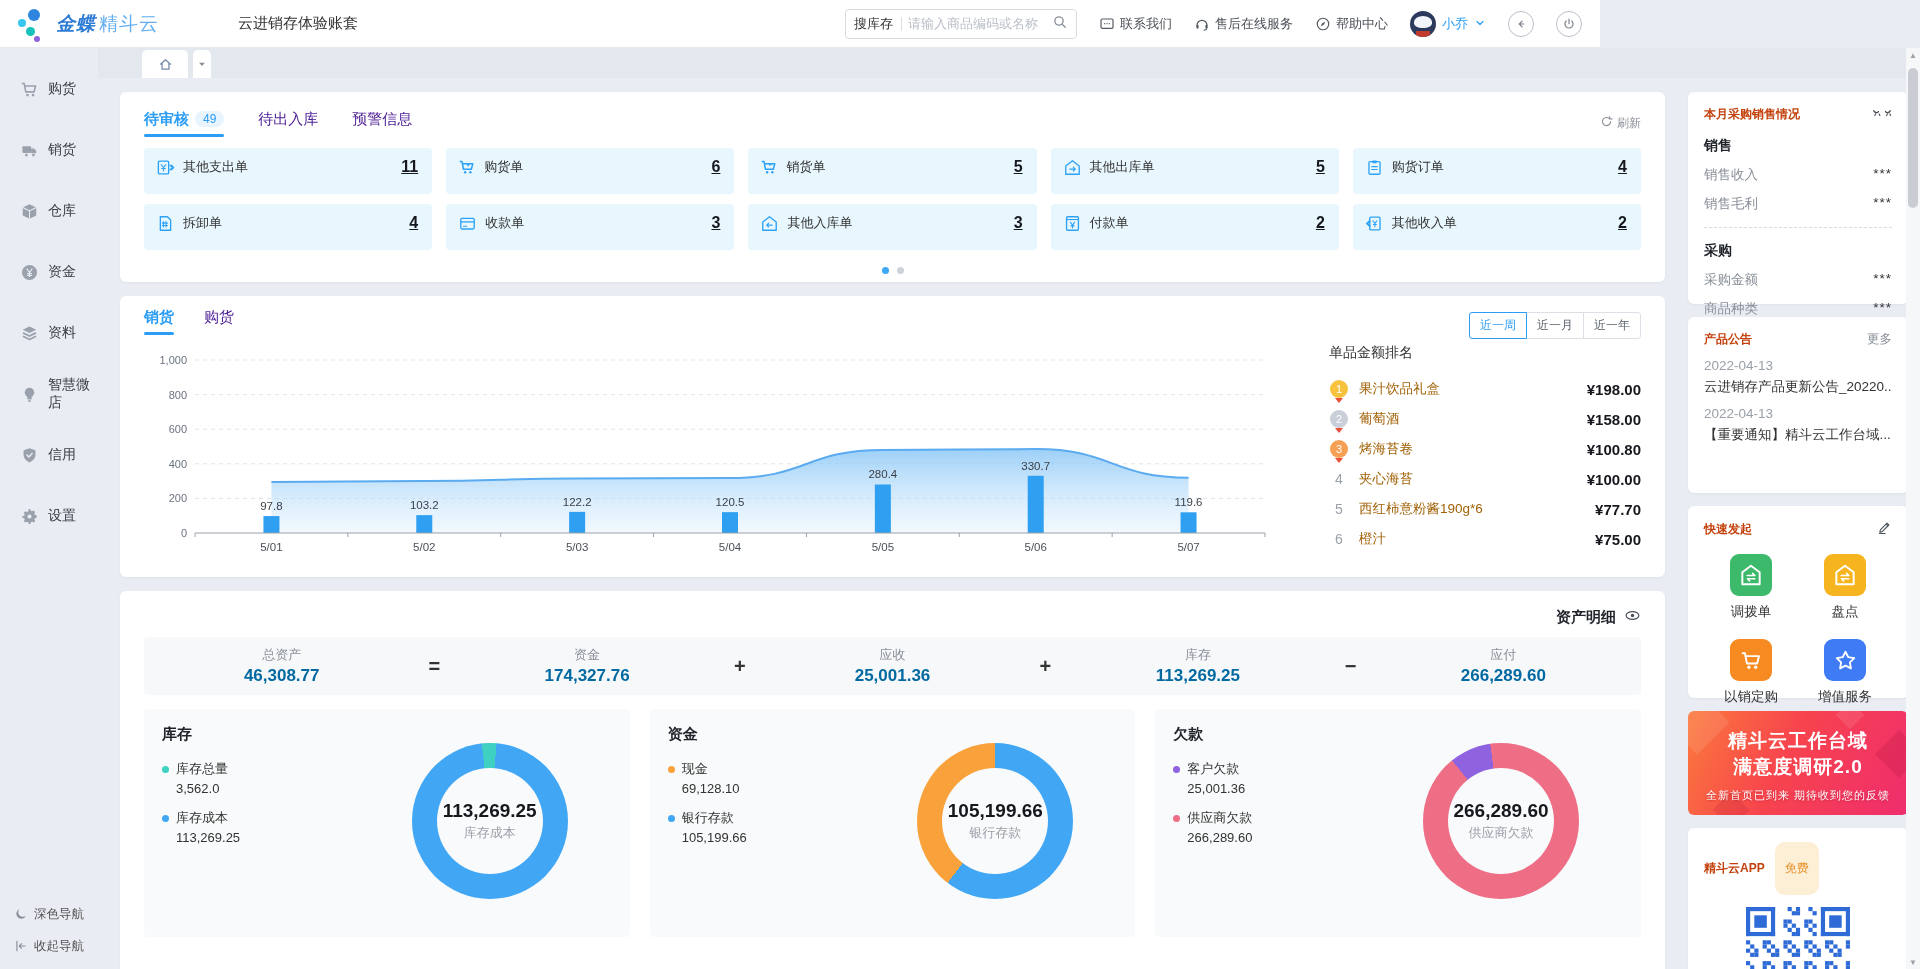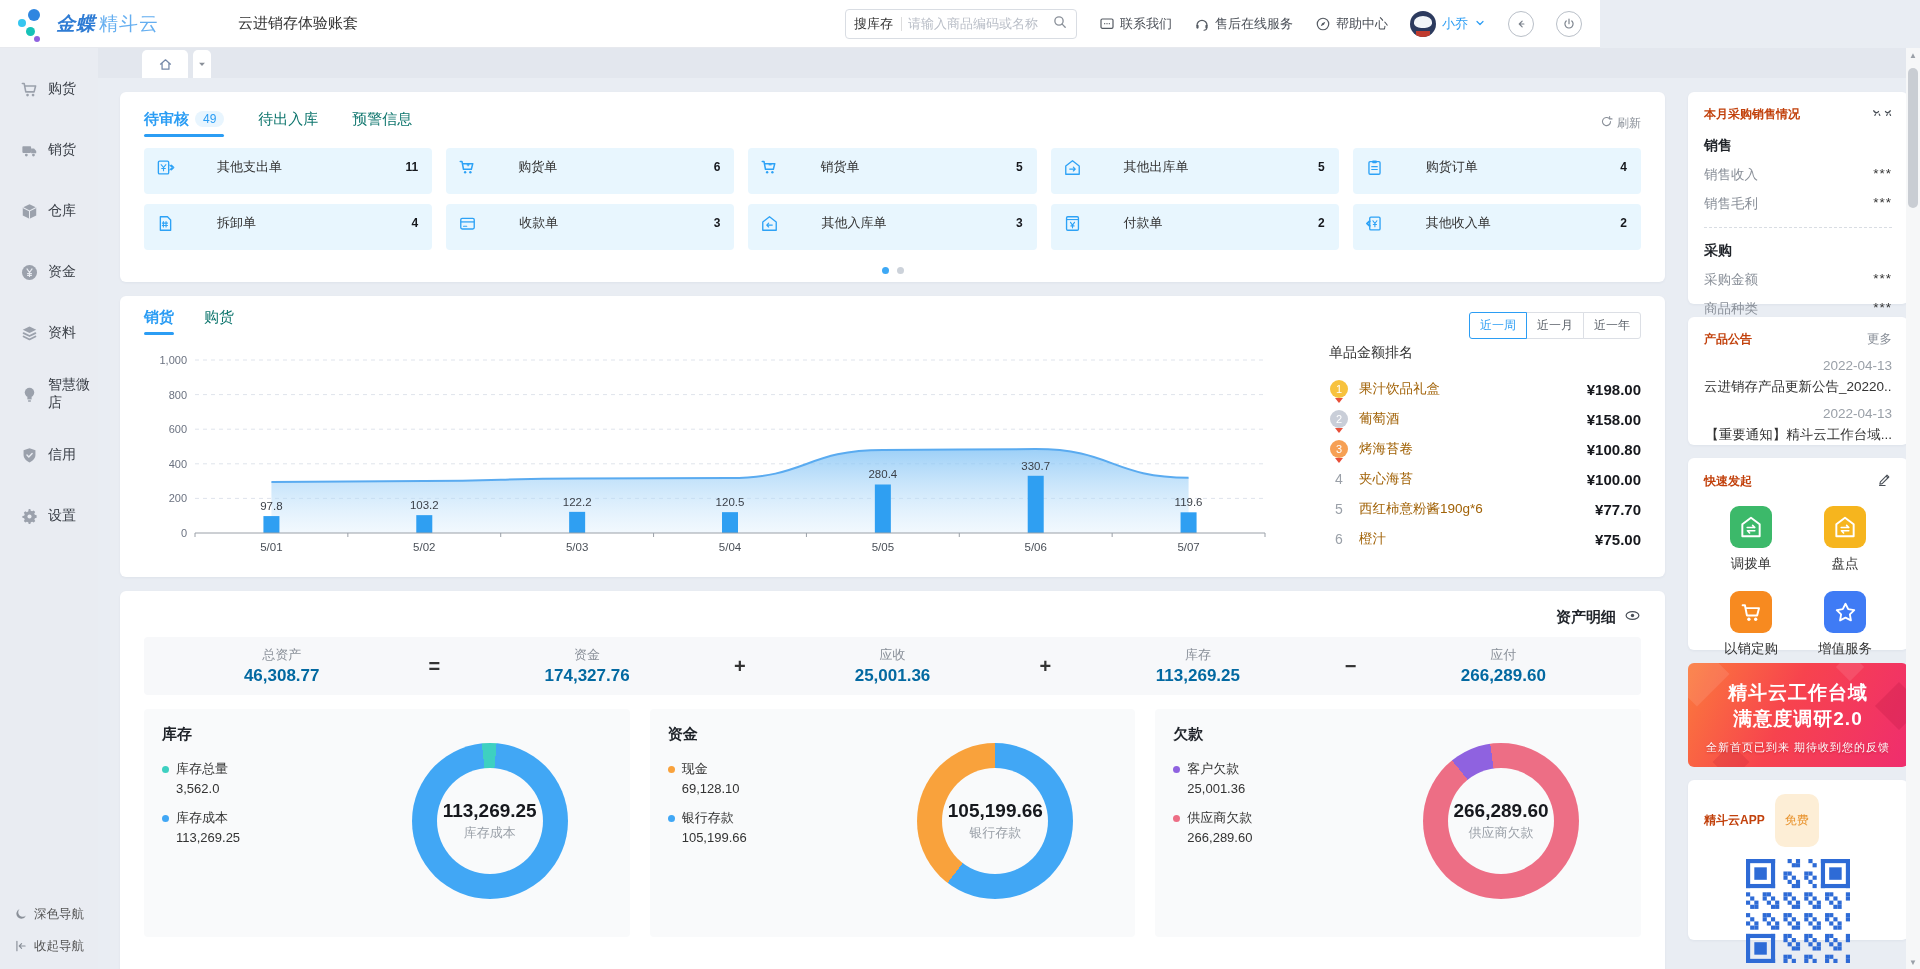--- a/index.html
+++ b/index.html
@@ -47,29 +47,29 @@
 
   
   .main-col { position:absolute; left:120px; top:92px; width:1545px; }
   .right-col { position:absolute; left:1688px; top:92px; width:220px; display:flex; flex-direction:column; gap:13px; }
   .card { background:#fff; border-radius:6px; box-shadow:0 1px 3px rgba(20,40,80,.05); }
 
   
   .todo-card { height:190px; position:relative; padding:14px 24px 0; }
   .todo-head { display:flex; align-items:center; height:34px; }
   .todo-tabs { display:flex; gap:34px; align-items:center; }
-  .t-tab { font-size:15px; color:#0f766e; cursor:pointer; position:relative; padding-bottom:8px; display:flex; align-items:center; gap:6px; }
+  .t-tab { font-size:15px; color:#4c1d95; cursor:pointer; position:relative; padding-bottom:8px; display:flex; align-items:center; gap:6px; }
   .t-tab.active { color:#2b9df4; font-weight:bold; }
   .t-tab.active:after { content:""; position:absolute; left:0; right:0; bottom:0; height:3px; border-radius:2px; background:#2b9df4; }
   .t-badge { background:#e8f5fe; color:#2b9df4; font-size:12px; font-weight:normal; border-radius:9px; padding:1px 8px; }
   .refresh { margin-left:auto; display:flex; align-items:center; gap:4px; font-size:12px; color:#8a9099; cursor:pointer; }
   .todo-grid { display:grid; grid-template-columns:repeat(5,1fr); gap:10px 14px; margin-top:8px; }
-  .doc-card { height:46px; background:#e8f6fe; border-radius:4px; display:flex; align-items:center; padding:0 14px 8px 12px; cursor:pointer;gap:34px; }
+  .doc-card { height:46px; background:#e8f6fe; border-radius:4px; display:flex; align-items:center; padding:0 14px 8px 12px; cursor:pointer; }
   .doc-card .lbl { font-size:13px; color:#333; margin-left:8px; }
-  .doc-card .cnt { margin-left:auto; font-size:12px; font-weight:bold; color:#16181d; }
+  .doc-card .cnt { margin-left:auto; font-size:16px; font-weight:bold; color:#16181d;text-decoration:underline; }
   .dots { position:absolute; bottom:8px; left:0; width:100%; display:flex; justify-content:center; gap:8px; }
   .dot { width:7px; height:7px; border-radius:50%; background:#ccd2da; cursor:pointer; }
   .dot.active { background:#3da8f5; }
 
   
   .trend-card { margin-top:14px; height:281px; position:relative; padding:12px 24px 0; }
   .trend-tabs { display:flex; gap:30px; }
   .periods { position:absolute; right:24px; top:16px; display:flex; }
   .p-btn { font-size:12px; color:#5a6068; border:1px solid #dcdfe5; background:#fff; padding:4px 10px; cursor:pointer; margin-left:-1px; }
   .p-btn:first-child { border-radius:3px 0 0 3px; }
@@ -108,21 +108,21 @@
   
   .rb-card { background:#fff; border-radius:6px; padding:14px 16px; box-shadow:0 1px 3px rgba(20,40,80,.05); }
   .rb-head { display:flex; align-items:center; }
   .rb-title { font-size:12px; font-weight:bold; color:#c2410c; }
   .rb-action { margin-left:auto; font-size:12.5px; color:#8a9099; cursor:pointer; }
   .monthly { height:212px; }
   .m-sec { font-size:14px; font-weight:bold; color:#1f2329; margin-top:14px; }
   .m-row { display:flex; font-size:13.5px; color:#8a9099; margin-top:11px; }
   .m-row .mv { margin-left:auto; color:#333; letter-spacing:1px; }
   .m-div { border-top:1px dashed #d9dde3; margin-top:14px; }
-  .ann { height:128px;text-align:right; }
+  .ann { height:176px; }
   .ann-item { margin-top:10px; cursor:pointer; }
   .ann-date { font-size:13.5px; color:#9aa0a8; }
   .ann-text { font-size:13.5px; color:#333; margin-top:5px; white-space:nowrap; overflow:hidden; }
   .quick { height:192px; }
   .q-grid { display:grid; grid-template-columns:1fr 1fr; gap:18px 0; margin-top:16px; }
   .q-item { display:flex; flex-direction:column; align-items:center; gap:7px; cursor:pointer; }
   .q-ico { width:42px; height:42px; border-radius:9px; display:flex; align-items:center; justify-content:center; }
   .q-lbl { font-size:13.5px; color:#333; }
   .banner { height:104px; border-radius:6px; background:linear-gradient(115deg,#fb7a3c,#f7434e 45%,#ef2d6e); position:relative; overflow:hidden; cursor:pointer; text-align:center; padding-top:17px; }
   .banner i { position:absolute; background:rgba(255,255,255,.10); transform:rotate(45deg); }

